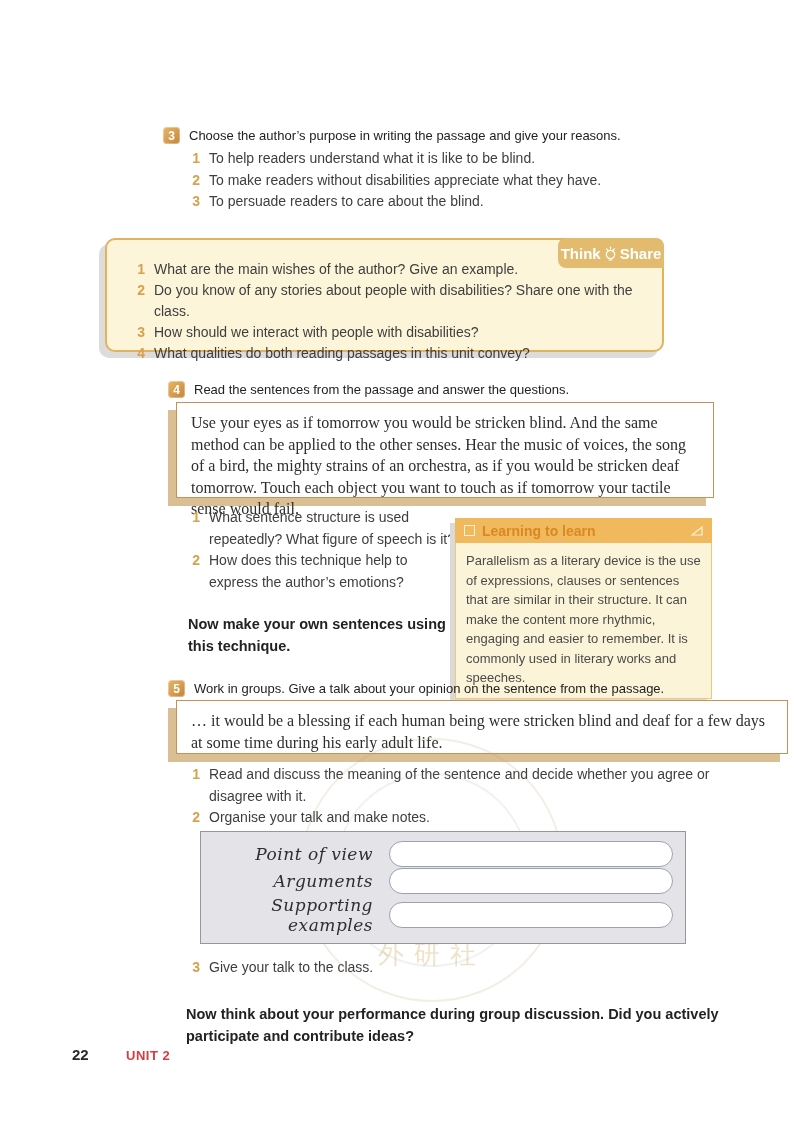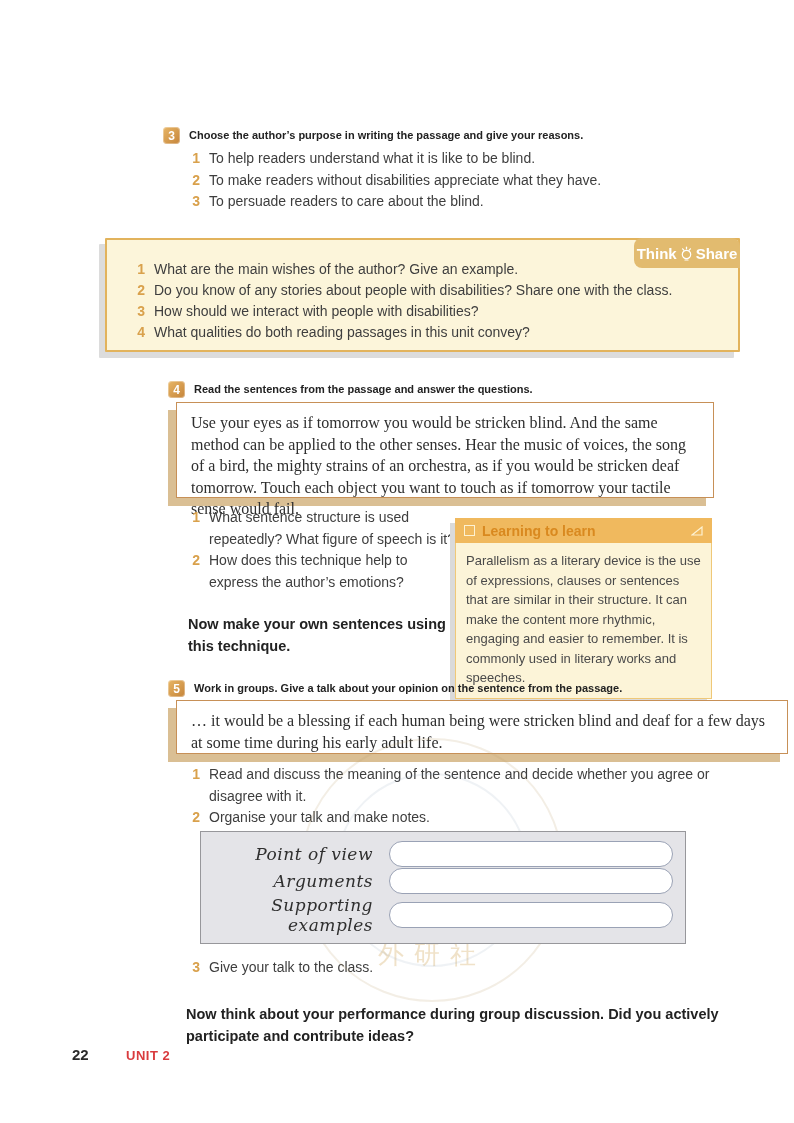--- a/index.html
+++ b/index.html
@@ -8,35 +8,35 @@
     font-family:"Liberation Sans",sans-serif;color:#3e3e3e;overflow:hidden;
   }
   
   .act-head{position:absolute;display:flex;align-items:flex-start;gap:9px;}
   .act-badge{
     width:17px;height:17px;border-radius:4px;flex:0 0 17px;margin-top:1px;
     background:linear-gradient(135deg,#e8b666,#c5843a);
     color:#fff;font-size:12px;font-weight:bold;display:flex;align-items:center;justify-content:center;
     box-shadow:inset 0 0 0 1px rgba(255,255,255,.35);
   }
-  .act-title{font-size:11px;font-weight:bold;color:#222;line-height:19px;}
+  .act-title{font-size:13px;font-weight:normal;color:#222;line-height:19px;}
   .num-list{position:absolute;}
   .num-row{display:flex;gap:9px;line-height:21.5px;font-size:14px;color:#3e3e3e;}
   .num{color:#d9a14c;font-weight:bold;flex:0 0 12px;text-align:right;}
   .quote-box{
     position:absolute;background:#fff;border:1.5px solid #c79057;
     box-shadow:-8px 8px 0 #dabf94;
     font-family:"Liberation Serif","DejaVu Serif",serif;
     font-size:16px;line-height:21.5px;color:#2e2e2e;
     padding:9px 15px 0 14px;box-sizing:border-box;
   }
   
   .think-box{
-    position:absolute;left:105px;top:238px;width:635px;height:114px;
-    background:#fcf5da;border:2px solid #e2b35c;border-radius:1px;
+    position:absolute;left:105px;top:238px;width:559px;height:114px;
+    background:#fcf5da;border:2px solid #e2b35c;border-radius:10px;
     box-shadow:-6px 6px 0 #dcdcdc;box-sizing:border-box;
   }
   .think-tab{
     position:absolute;right:-2px;top:-2px;width:106px;height:30px;
     background:#e2bb6f;border-radius:8px 8px 0 8px;
     display:flex;align-items:center;justify-content:center;gap:3px;
     color:#fff;font-weight:bold;font-size:15px;
   }
   .think-list{padding:19px 18px 0 26px;}
   

